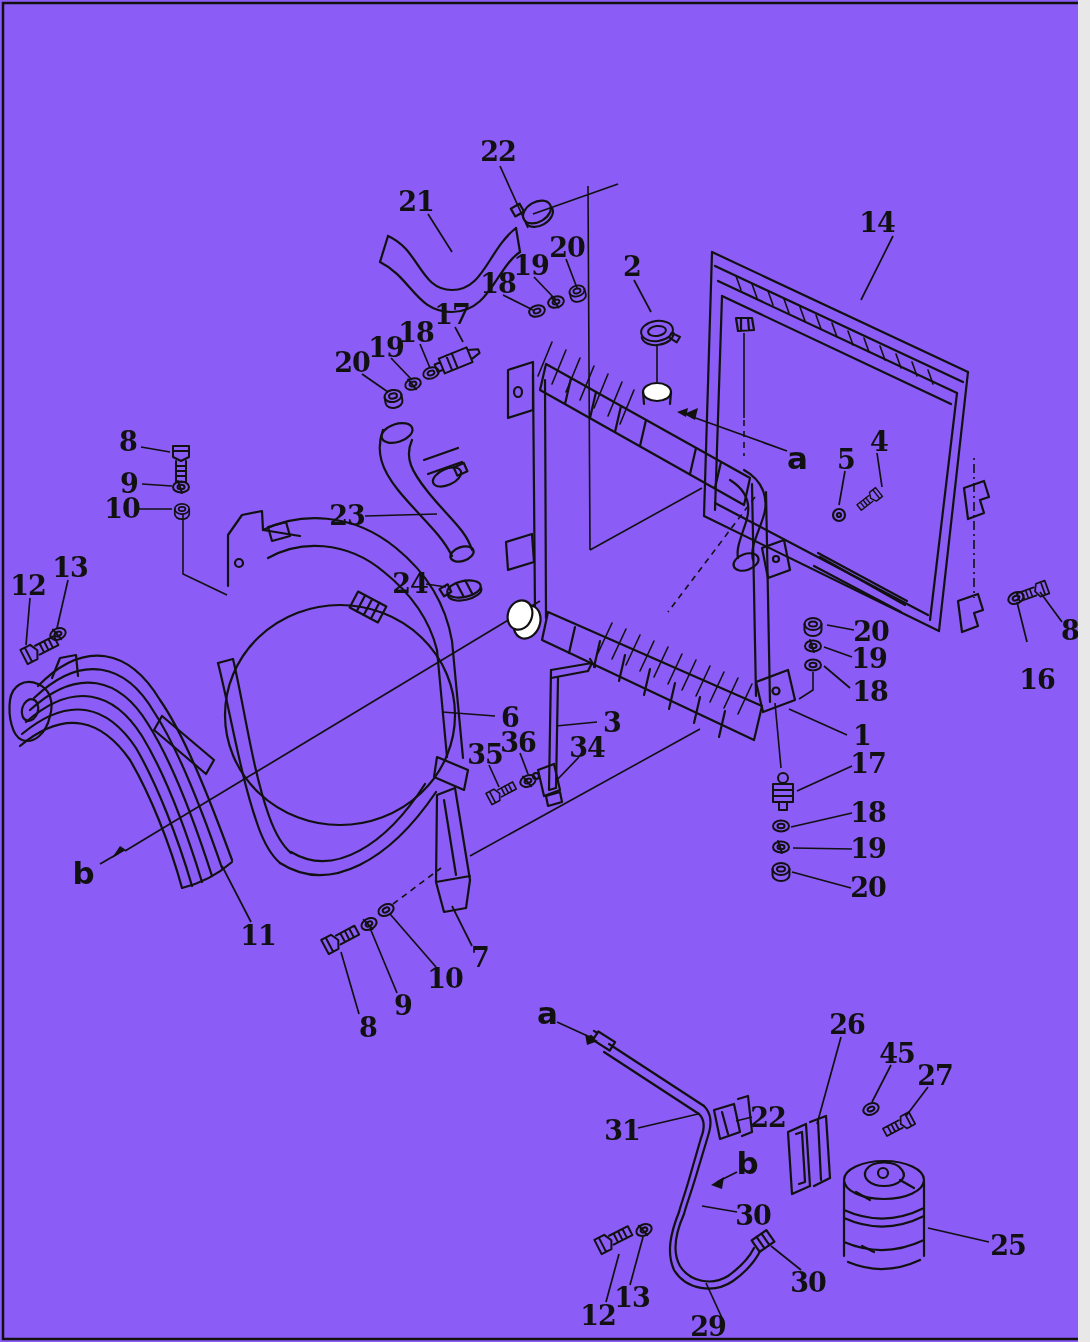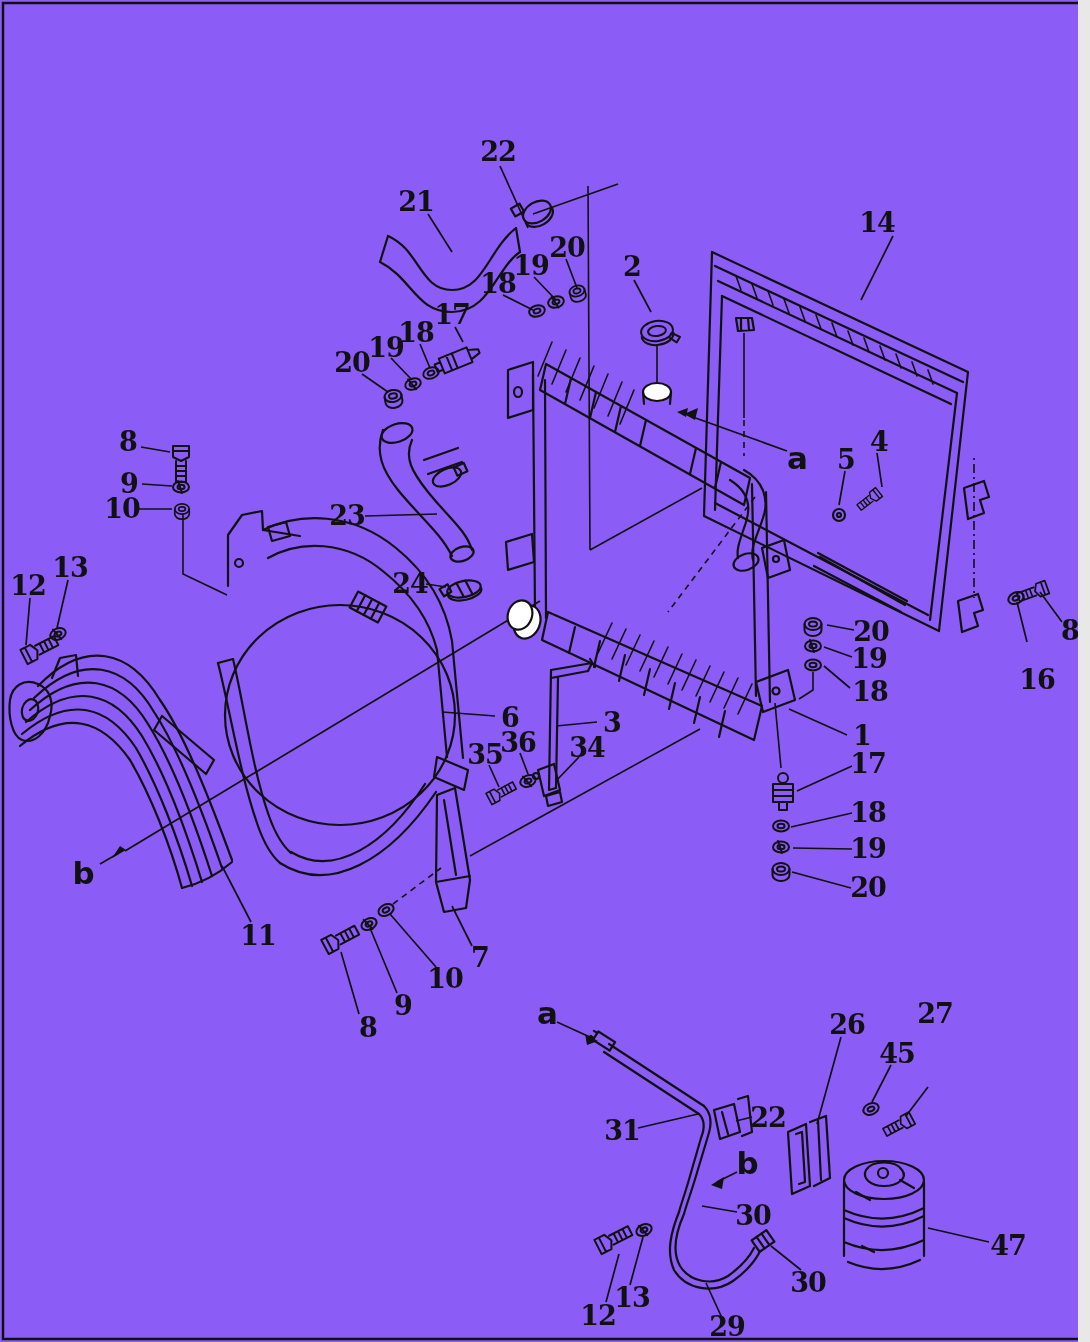--- a/index.html
+++ b/index.html
@@ -294,23 +294,23 @@
   <div class="callout" style="left:868px;top:887px">20</div>
   <div class="callout letter" style="left:83px;top:873px">b</div>
   <div class="callout" style="left:258px;top:935px">11</div>
   <div class="callout" style="left:480px;top:957px">7</div>
   <div class="callout" style="left:445px;top:978px">10</div>
   <div class="callout" style="left:403px;top:1005px">9</div>
   <div class="callout" style="left:368px;top:1027px">8</div>
   <div class="callout letter" style="left:547px;top:1013px">a</div>
   <div class="callout" style="left:847px;top:1024px">26</div>
   <div class="callout" style="left:897px;top:1053px">45</div>
-  <div class="callout" style="left:935px;top:1013px">27</div>
+  <div class="callout" style="left:935px;top:1075px">27</div>
   <div class="callout" style="left:622px;top:1130px">31</div>
   <div class="callout" style="left:768px;top:1117px">22</div>
   <div class="callout letter" style="left:747px;top:1163px">b</div>
   <div class="callout" style="left:753px;top:1215px">30</div>
-  <div class="callout" style="left:1008px;top:1245px">47</div>
+  <div class="callout" style="left:1008px;top:1245px">25</div>
   <div class="callout" style="left:808px;top:1282px">30</div>
-  <div class="callout" style="left:727px;top:1326px">29</div>
+  <div class="callout" style="left:708px;top:1326px">29</div>
   <div class="callout" style="left:632px;top:1297px">13</div>
   <div class="callout" style="left:598px;top:1315px">12</div>
 </div>
 
 </body></html>

